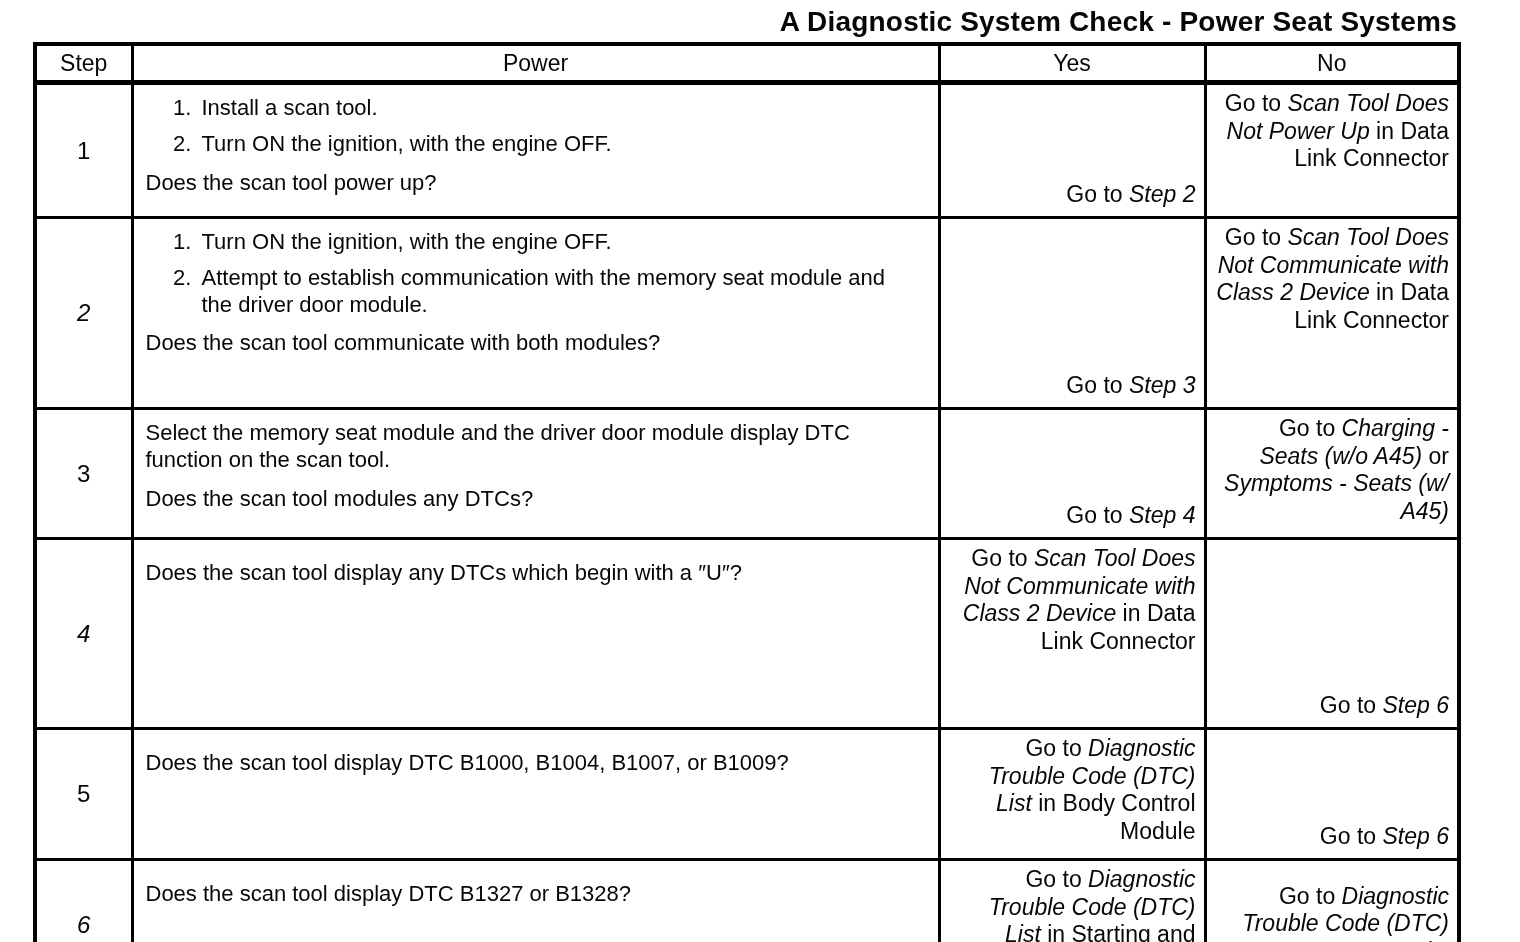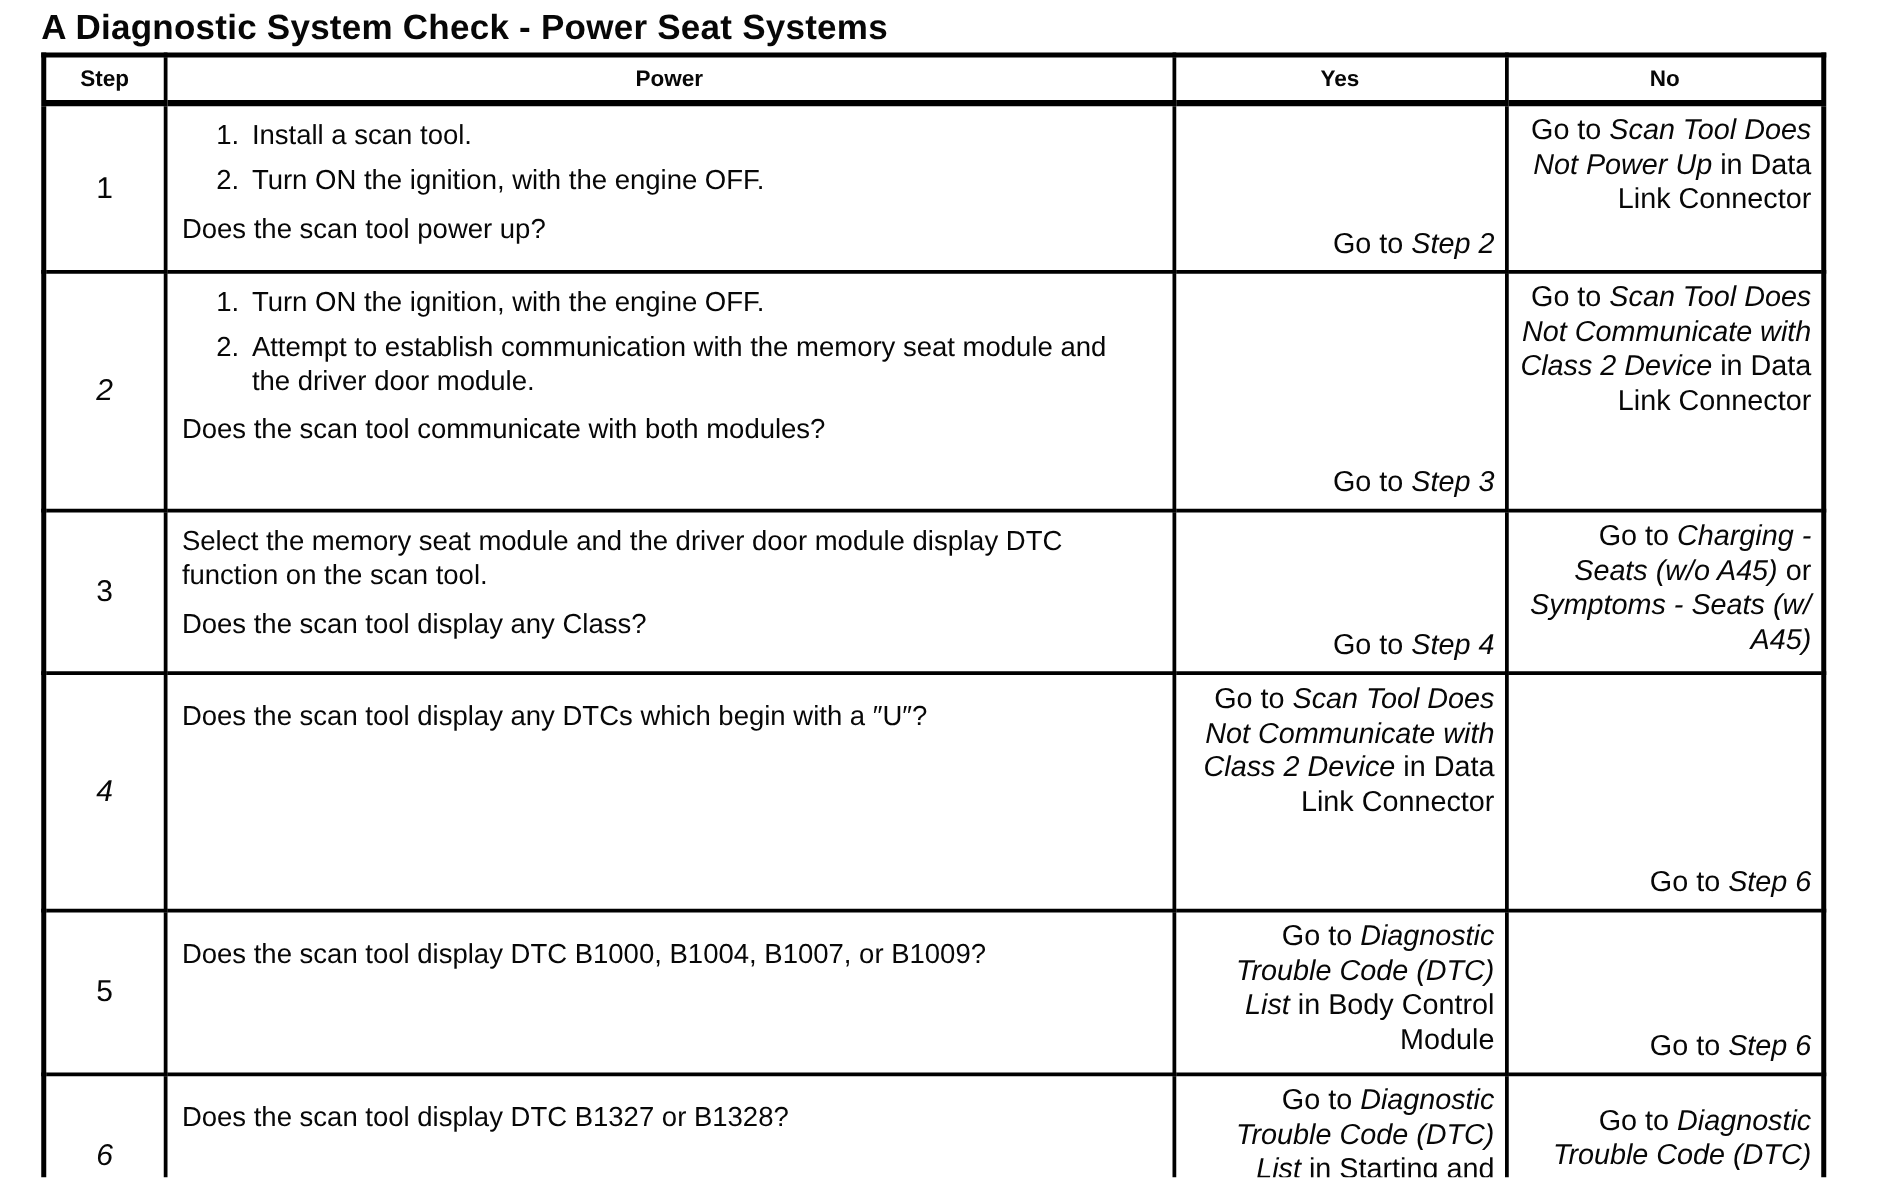--- a/index.html
+++ b/index.html
@@ -12,21 +12,21 @@
   .page {
     position: relative;
     width: 1520px;
     height: 942px;
     background: #ffffff;
     overflow: hidden;
   }
   .title {
     width: 1424px;
     margin: 6px 0 4px 33px;
-    text-align: left;
+    text-align: right;
     font-size: 28px;
     font-weight: 700;
     letter-spacing: 0.2px;
   }
   table.diag {
     border-collapse: collapse;
     table-layout: fixed;
     width: 1424px;
     margin-left: 33px;
     border: 4px solid #000;
@@ -34,22 +34,22 @@
   col.c-step   { width: 97px;  }
   col.c-action { width: 807px; }
   col.c-yes    { width: 266px; }
   col.c-no     { width: 254px; }
   th, td {
     border: 3px solid #000;
     vertical-align: middle;
   }
   thead th {
     height: 30px;
-    font-size: 18px;
-    font-weight: 700;
+    font-size: 23px;
+    font-weight: 400;
     text-align: center;
     border-bottom-width: 5px;
     padding: 2px 4px;
   }
   tbody tr:nth-child(1) td { height: 115px; }
   tbody tr:nth-child(2) td { height: 172px; }
   tbody tr:nth-child(3) td { height: 111px; }
   tbody tr:nth-child(4) td { height: 171px; }
   tbody tr:nth-child(5) td { height: 112px; }
   tbody tr:nth-child(6) td { height: 112px; }
@@ -145,21 +145,21 @@
             <div>Go to <i>Step 3</i></div>
           </td>
           <td class="result v-top">
             <div>Go to <i>Scan Tool Does Not Communicate with Class 2 Device</i> in Data Link Connector</div>
           </td>
         </tr>
         <tr>
           <td class="step">3</td>
           <td class="action">
             <p class="atext">Select the memory seat module and the driver door module display DTC function on the scan tool.</p>
-            <p class="question">Does the scan tool display any Class?</p>
+            <p class="question">Does the scan tool modules any DTCs?</p>
           </td>
           <td class="result v-bottom">
             <div>Go to <i>Step 4</i></div>
           </td>
           <td class="result v-top">
             <div>Go to <i>Charging - Seats (w/o A45)</i> or <i>Symptoms - Seats (w/ A45)</i></div>
           </td>
         </tr>
         <tr>
           <td class="step it">4</td>

